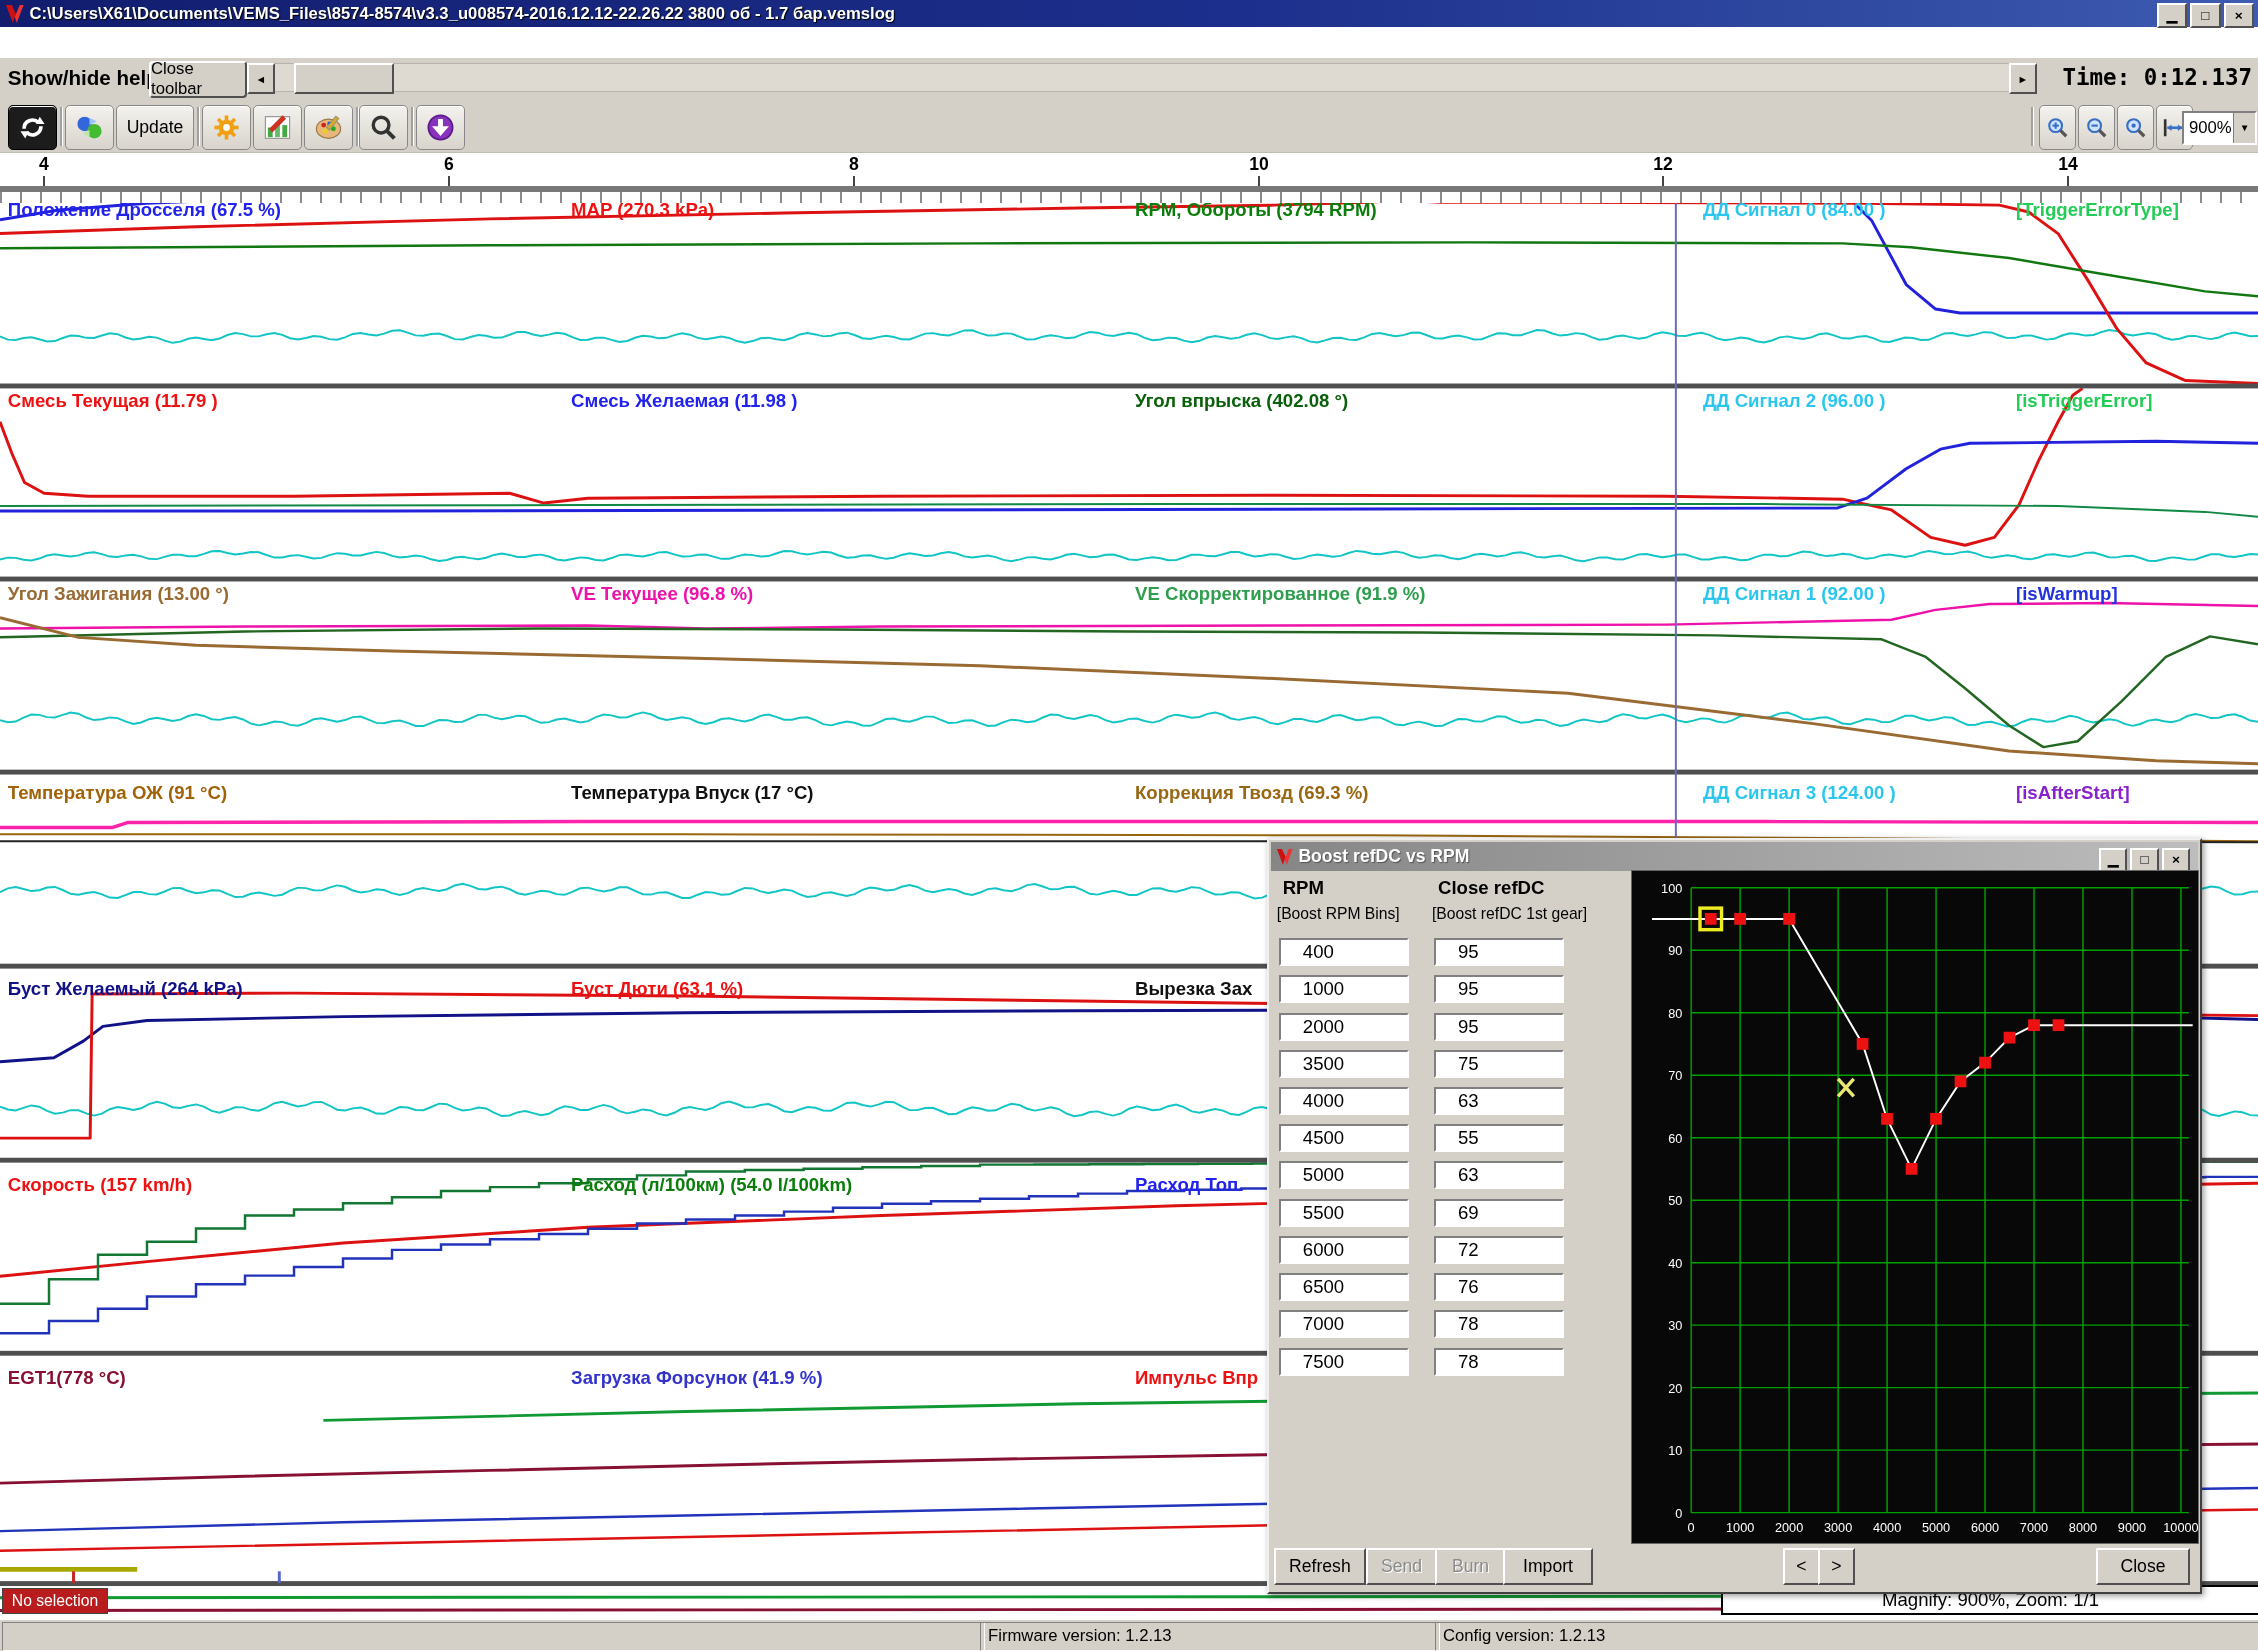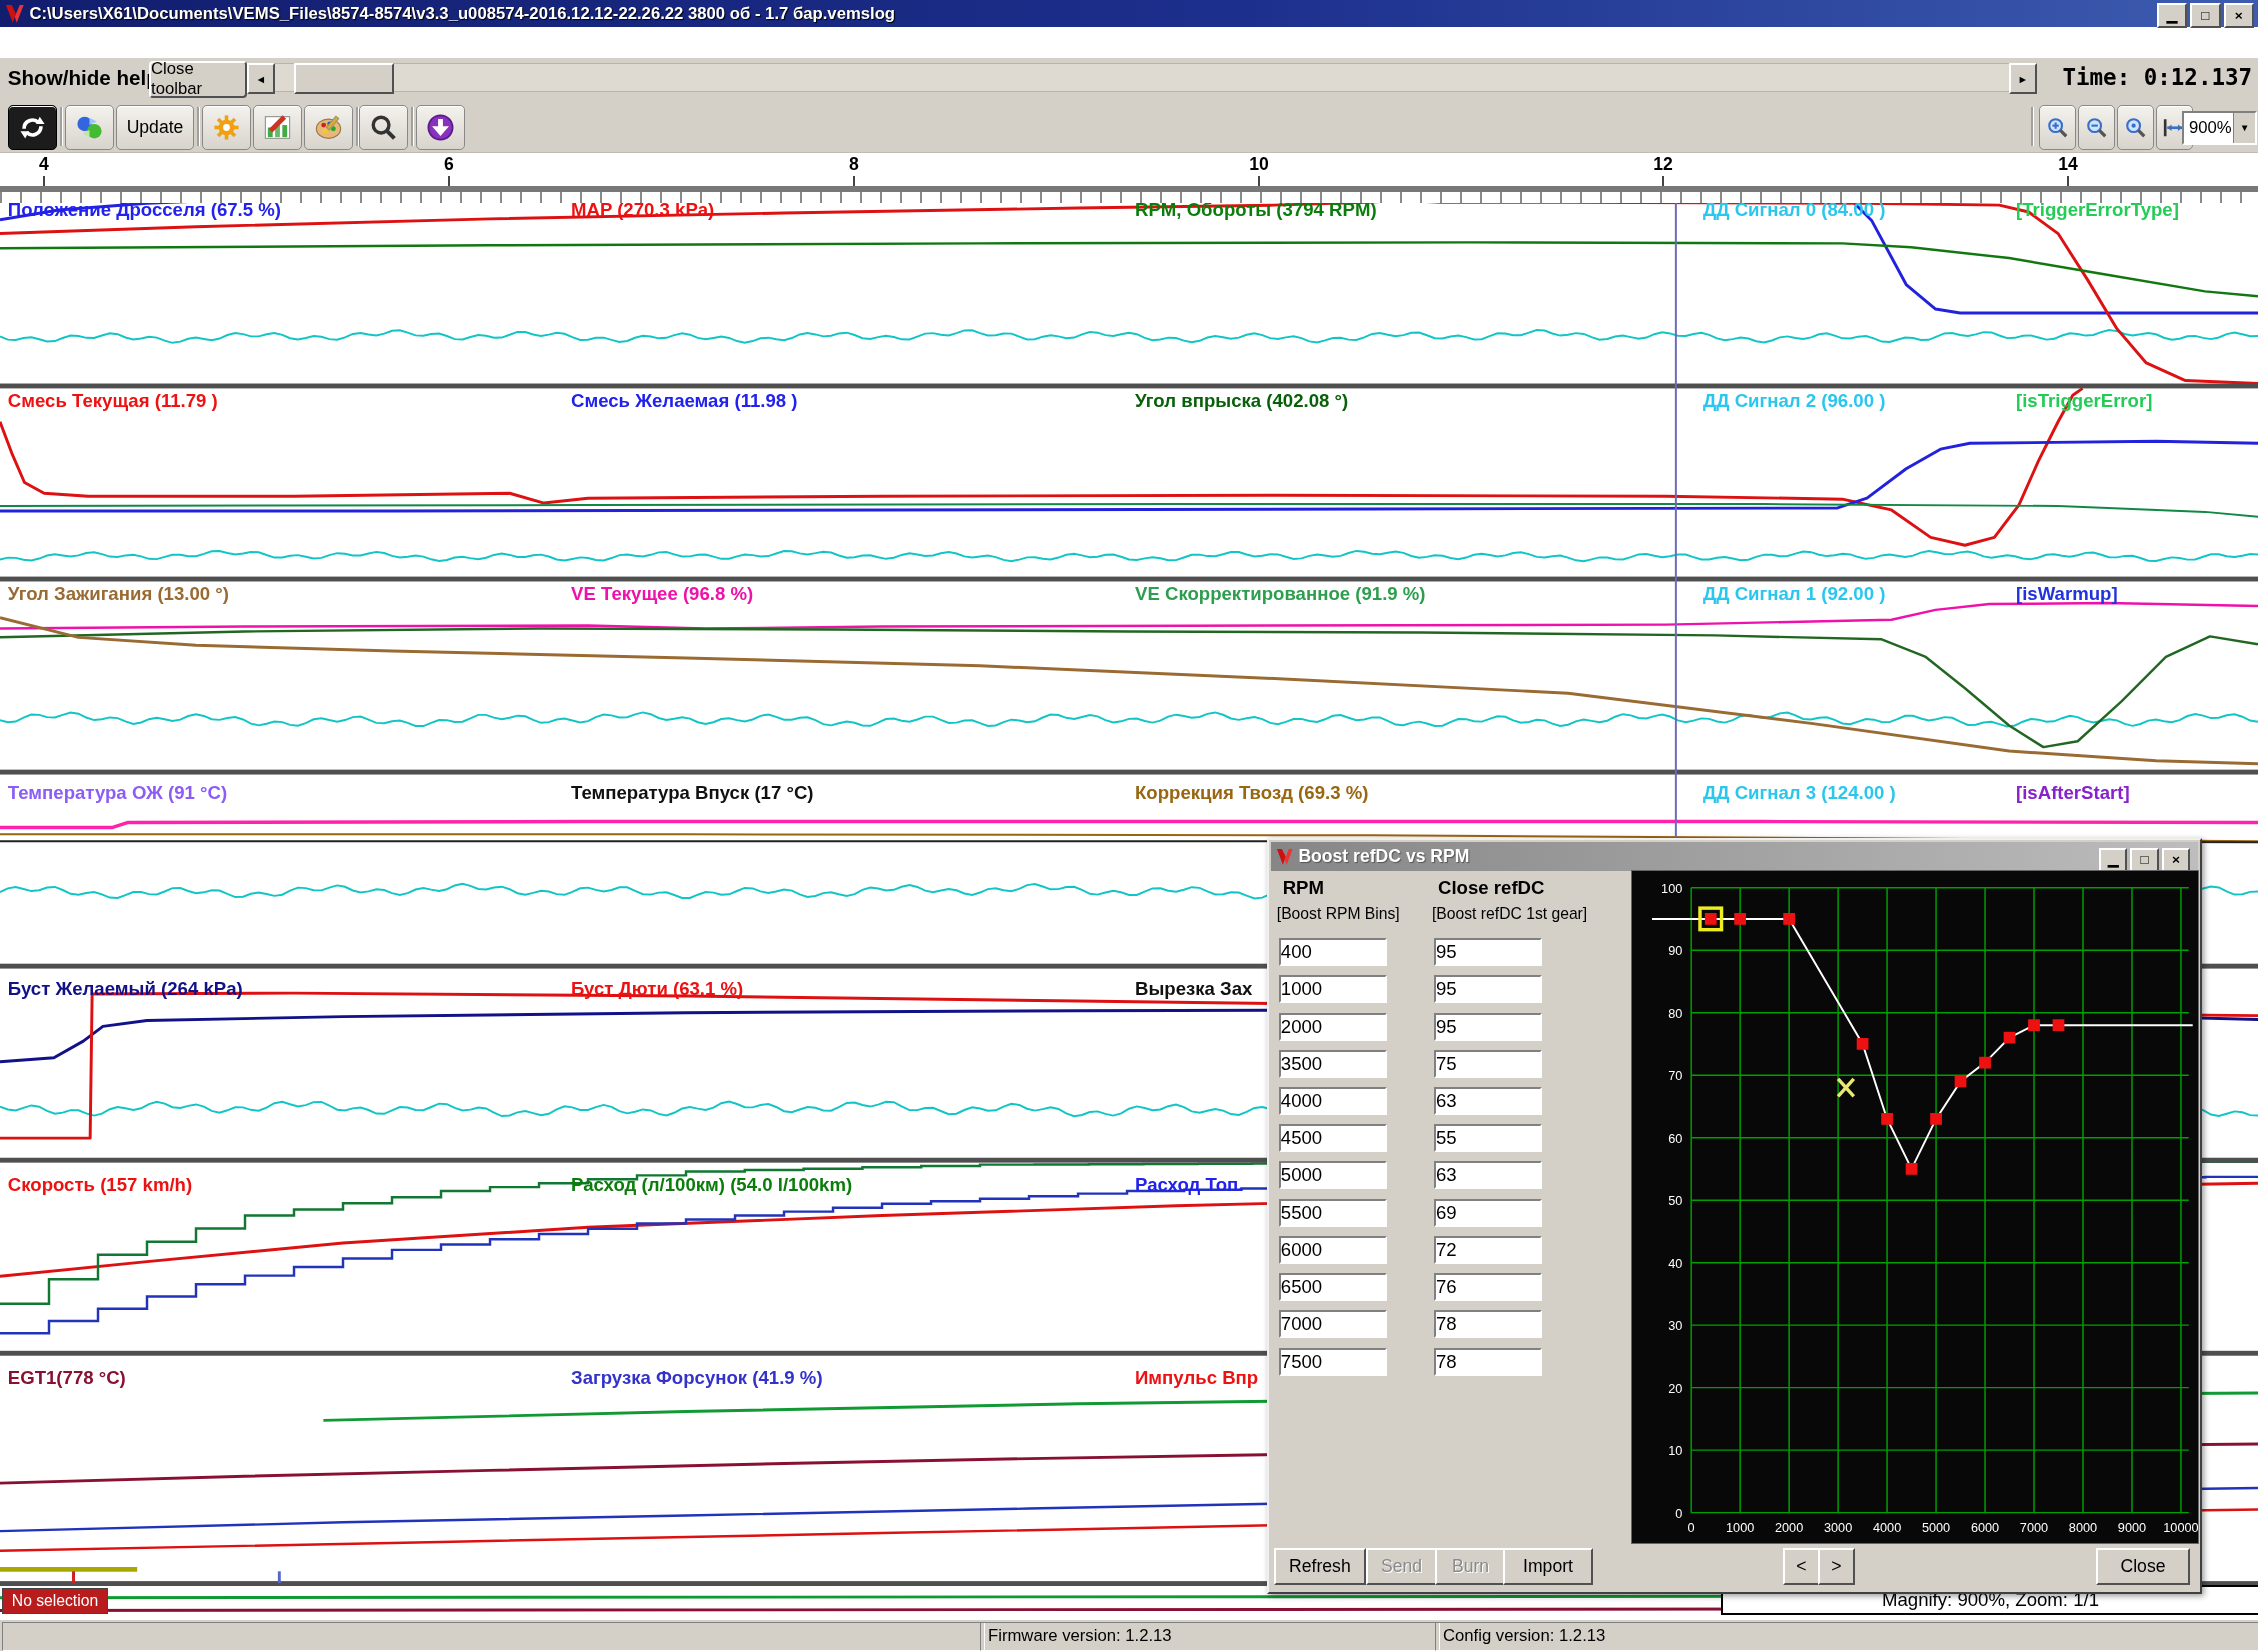--- a/index.html
+++ b/index.html
@@ -66,21 +66,21 @@
   #dialog{position:absolute;left:1267px;top:838px;width:931px;height:752px;z-index:10;background:#d4d0c8;
     border:2px solid;border-color:#f0f0f0 #404040 #404040 #f0f0f0;box-shadow:2px 2px 5.9px rgba(0,0,0,.4);}
   #dialog-title{position:absolute;left:2px;top:2px;right:2px;height:29px;
     background:linear-gradient(90deg,#868686,#bdbdbd);display:flex;align-items:center;color:#fff;}
   #dialog-title .ttl{font-size:17.6px;font-weight:bold;margin-left:3.9px;text-shadow:1px 1px 1px #555;}
   #dialog .win-btns{top:5.9px;right:7.8px;}
   #dialog .win-btn{width:24.5px;height:20.6px;}
   .dcol-header{position:absolute;font-size:18.6px;font-weight:bold;color:#000;}
   .dcol-sub{position:absolute;font-size:15.7px;color:#000;}
   .dinput{position:absolute;width:104px;height:23.5px;background:#fff;border:2px solid;
-    border-color:#808080 #fff #fff #808080;font-family:"Liberation Sans",sans-serif;font-size:18.6px;padding:0 0 0 0;}
+    border-color:#808080 #fff #fff #808080;font-family:"Liberation Sans",sans-serif;font-size:18.6px;padding:0 0 0 22px;}
   #dlg-chart{position:absolute;left:362px;top:30px;width:566px;height:672px;background:#080808;
     border:1px solid #666;}
   .dbtn{position:absolute;top:708px;height:33px;background:#d4d0c8;border:2px solid;
     border-color:#fff #505050 #505050 #fff;font-size:17.6px;color:#000;
     display:flex;align-items:center;justify-content:center;}
   .dbtn.disabled{color:#8a8a8a;text-shadow:1px 1px 0 #fff;}
 </style>
 </head>
 <body>
 
@@ -137,21 +137,21 @@
       <span class="sig-label" style="left: 7.8px; top: 390px; color: rgb(238, 17, 17);">Смесь Текущая (11.79 )</span>
       <span class="sig-label" style="left: 571px; top: 390px; color: rgb(34, 34, 238);">Смесь Желаемая (11.98 )</span>
       <span class="sig-label" style="left: 1135px; top: 390px; color: rgb(10, 96, 10);">Угол впрыска (402.08 °)</span>
       <span class="sig-label" style="left: 1703px; top: 390px; color: rgb(42, 198, 238);">ДД Сигнал 2 (96.00 )</span>
       <span class="sig-label" style="left: 2016px; top: 390px; color: rgb(34, 204, 85);">[isTriggerError]</span>
       <span class="sig-label" style="left: 7.8px; top: 583px; color: rgb(154, 106, 51);">Угол Зажигания (13.00 °)</span>
       <span class="sig-label" style="left: 571px; top: 583px; color: rgb(238, 17, 170);">VE Текущее (96.8 %)</span>
       <span class="sig-label" style="left: 1135px; top: 583px; color: rgb(46, 158, 78);">VE Скорректированное (91.9 %)</span>
       <span class="sig-label" style="left: 1703px; top: 583px; color: rgb(42, 198, 238);">ДД Сигнал 1 (92.00 )</span>
       <span class="sig-label" style="left: 2016px; top: 583px; color: rgb(34, 51, 221);">[isWarmup]</span>
-      <span class="sig-label" style="left: 7.8px; top: 782px; color: #8b5cf6;">Температура ОЖ (91 °C)</span>
+      <span class="sig-label" style="left: 7.8px; top: 782px; color: #a16207;">Температура ОЖ (91 °C)</span>
       <span class="sig-label" style="left: 571px; top: 782px; color: rgb(17, 17, 17);">Температура Впуск (17 °C)</span>
       <span class="sig-label" style="left: 1135px; top: 782px; color: rgb(153, 102, 17);">Коррекция Твозд (69.3 %)</span>
       <span class="sig-label" style="left: 1703px; top: 782px; color: rgb(42, 198, 238);">ДД Сигнал 3 (124.00 )</span>
       <span class="sig-label" style="left: 2016px; top: 782px; color: rgb(136, 34, 204);">[isAfterStart]</span>
       <span class="sig-label" style="left: 7.8px; top: 978px; color: rgb(17, 17, 136);">Буст Желаемый (264 kPa)</span>
       <span class="sig-label" style="left: 571px; top: 978px; color: rgb(238, 17, 17);">Буст Дюти (63.1 %)</span>
       <span class="sig-label" style="left: 1135px; top: 978px; color: rgb(17, 17, 17);">Вырезка Зах</span>
       <span class="sig-label" style="left: 7.8px; top: 1174px; color: rgb(238, 17, 17);">Скорость (157 km/h)</span>
       <span class="sig-label" style="left: 571px; top: 1174px; color: rgb(10, 125, 10);">Расход (л/100км) (54.0 l/100km)</span>
       <span class="sig-label" style="left: 1135px; top: 1174px; color: rgb(34, 34, 238);">Расход Топ.</span>

